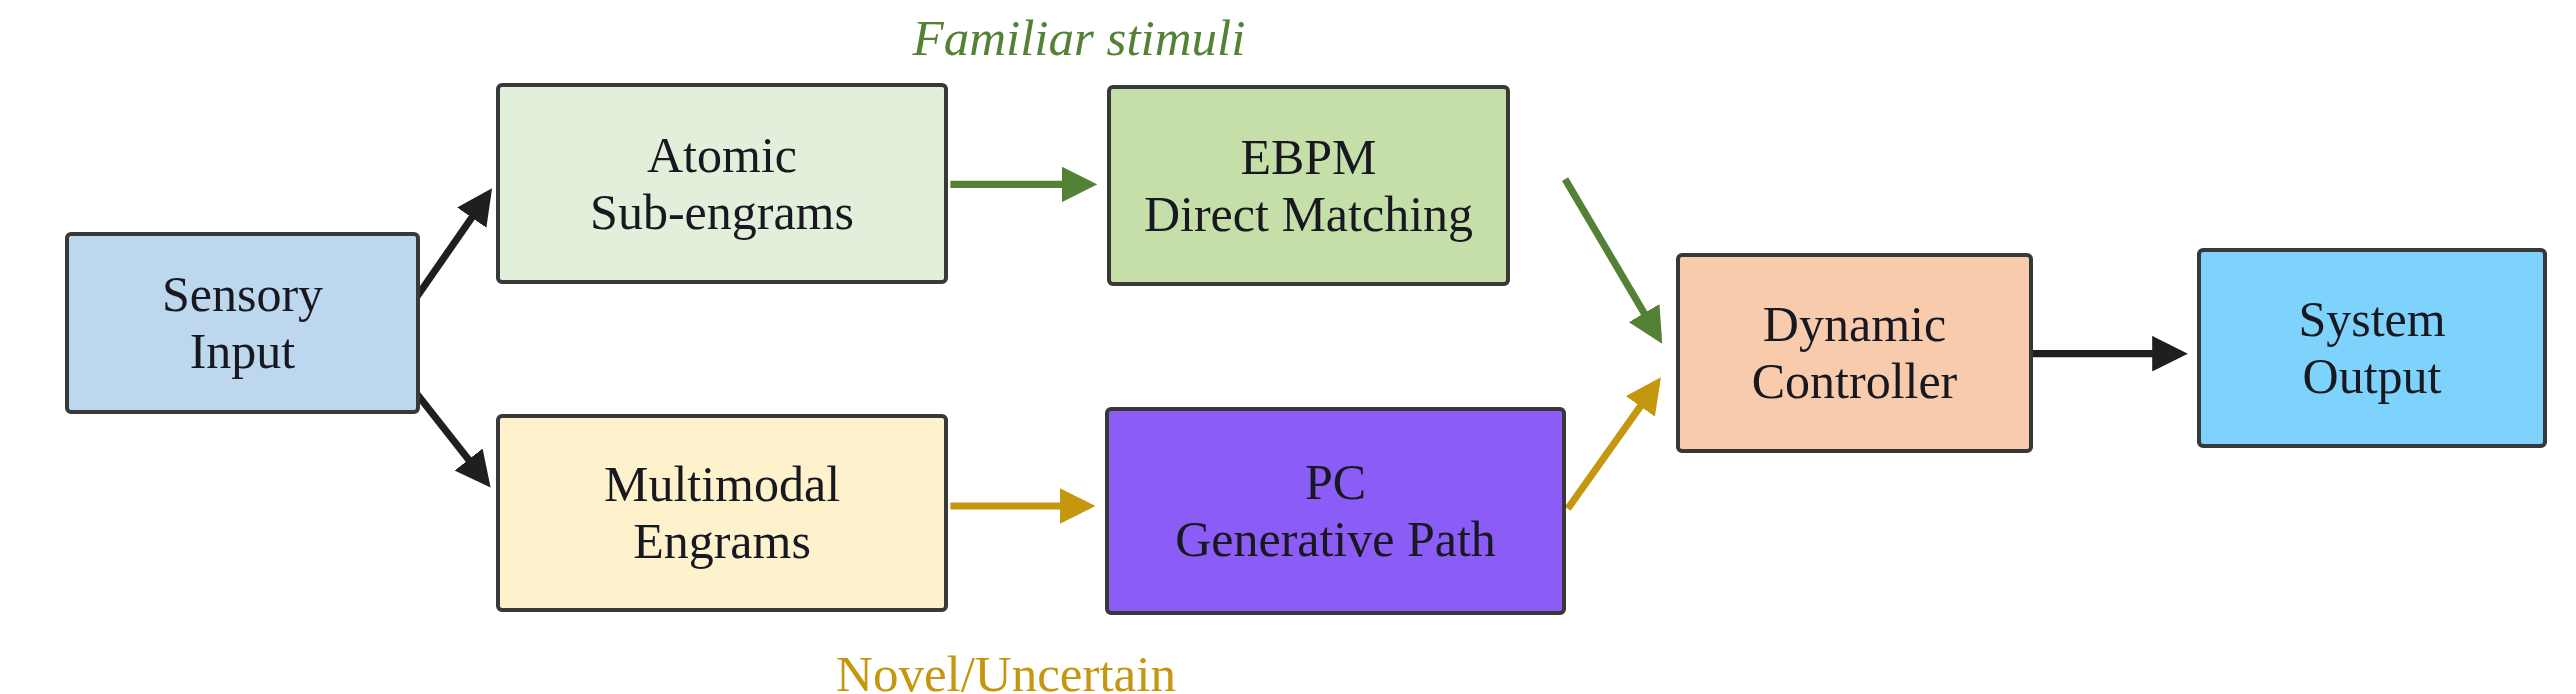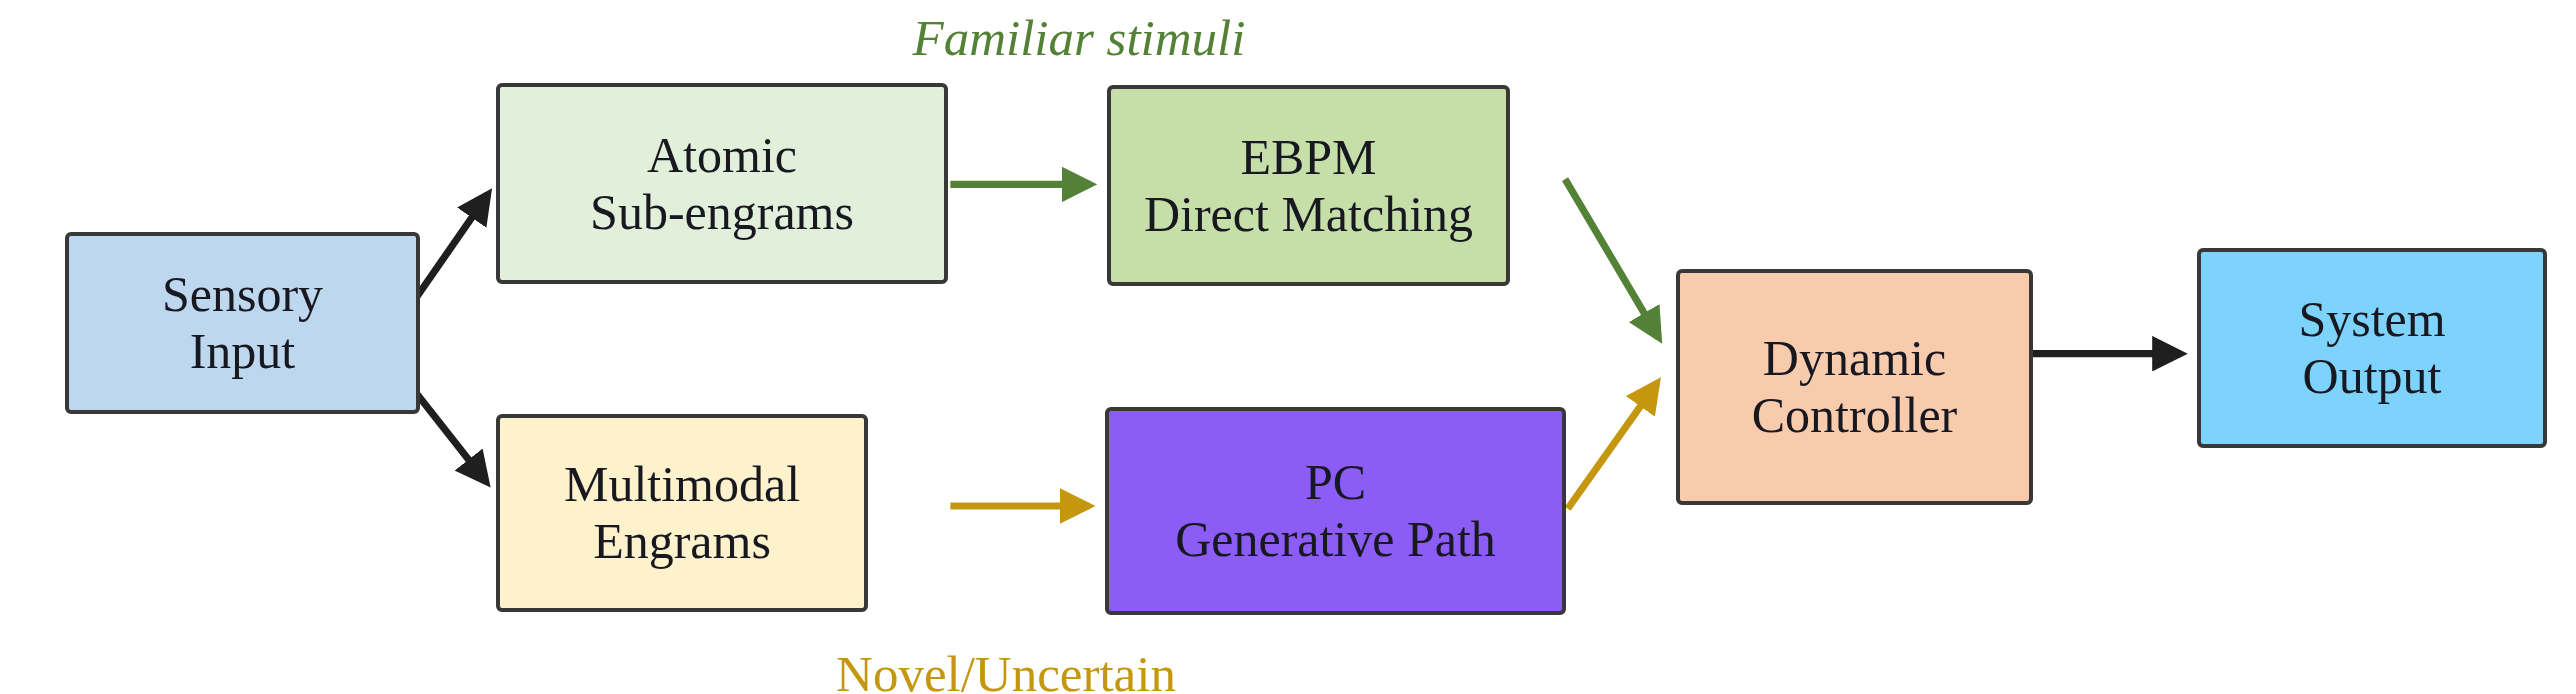--- a/index.html
+++ b/index.html
@@ -90,31 +90,31 @@
   <div class="node" style="left: 496px; top: 83px; width: 452px; height: 201px; background-color: rgb(226, 239, 218);">
     <span class="node-label">Atomic
 Sub-engrams</span>
   </div>
 
   <div class="node" style="left: 1107px; top: 85px; width: 403px; height: 201px; background-color: rgb(198, 223, 168);">
     <span class="node-label">EBPM
 Direct Matching</span>
   </div>
 
-  <div class="node" style="left: 496px; top: 414px; width: 372px; height: 198px; background-color: rgb(253, 242, 204);">
+  <div class="node" style="left: 496px; top: 414px; width: 452px; height: 198px; background-color: rgb(253, 242, 204);">
     <span class="node-label">Multimodal
 Engrams</span>
   </div>
 
   <div class="node" style="left: 1105px; top: 407px; width: 461px; height: 208px; background-color: #8b5cf6;">
     <span class="node-label">PC
 Generative Path</span>
   </div>
 
-  <div class="node" style="left: 1676px; top: 253px; width: 357px; height: 236px; background-color: rgb(248, 203, 173); margin-top: 16px;">
+  <div class="node" style="left: 1676px; top: 253px; width: 357px; height: 200px; background-color: rgb(248, 203, 173);">
     <span class="node-label">Dynamic
 Controller</span>
   </div>
 
   <div class="node" style="left: 2197px; top: 248px; width: 350px; height: 200px; background-color: #7dd3fc;">
     <span class="node-label">System
 Output</span>
   </div>
 
 </div>

